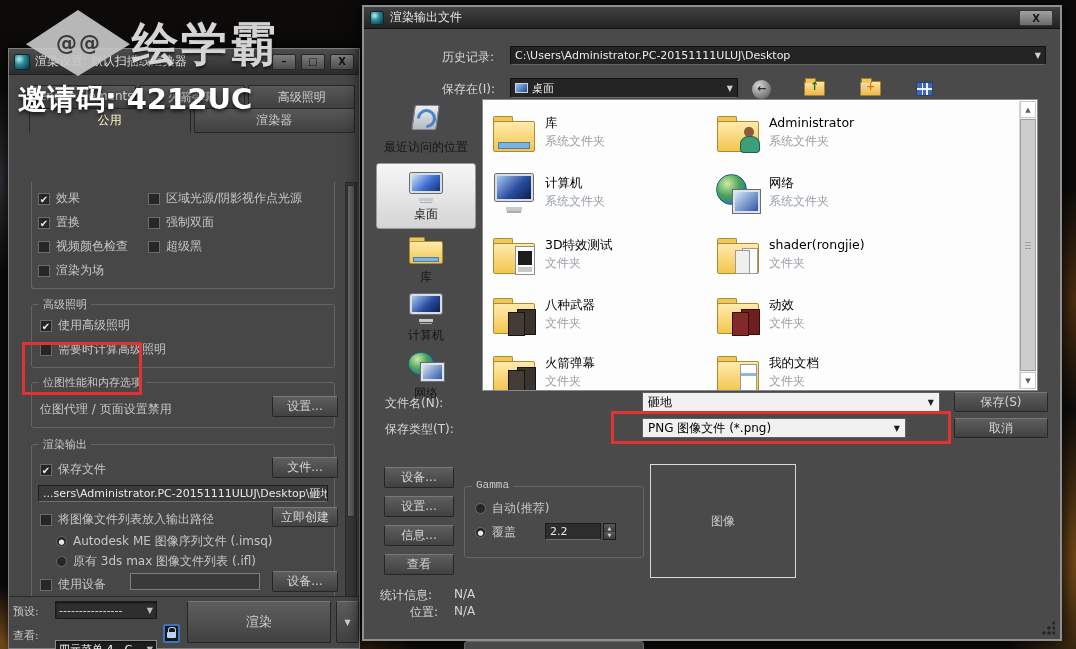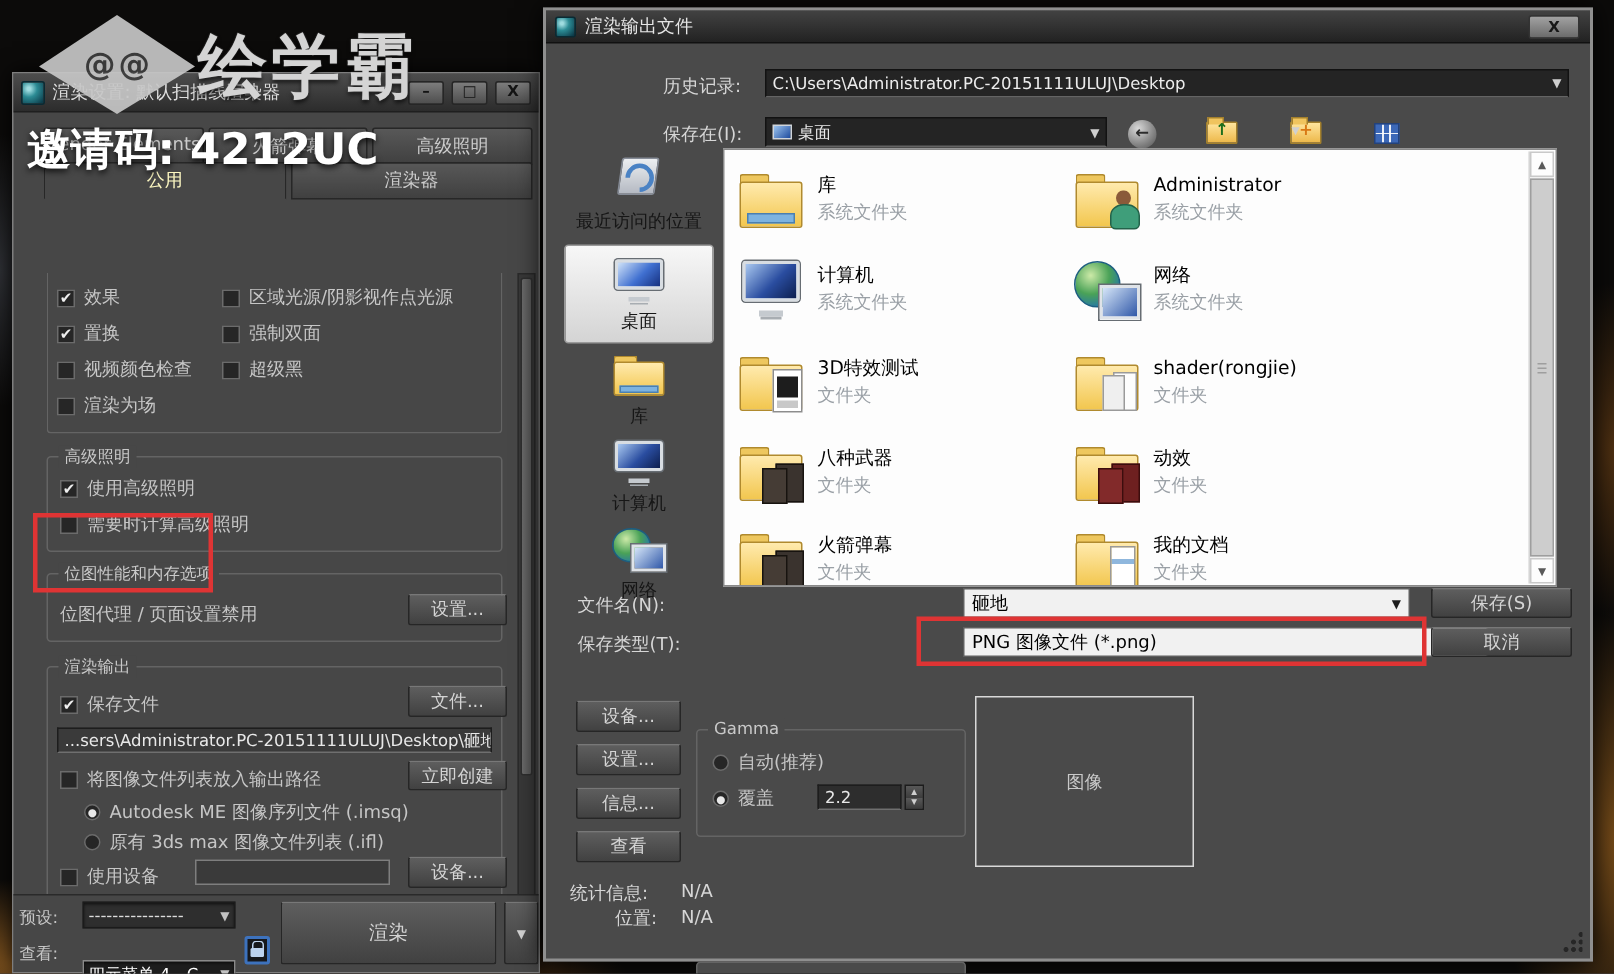--- a/index.html
+++ b/index.html
@@ -468,34 +468,34 @@
   </div>
 
   <span class="frlabel abs" style="left:21px; top:388px;">文件名(N):</span>
   <div class="combo-light abs" style="left:278px; top:385px; width:298px; height:20px;">
     <span>砸地</span>
       <span class="arr">▼</span>
   </div>
   <div class="btn abs" style="left:590px; top:385px; width:94px; height:20px;">保存(S)</div>
 
   <span class="frlabel abs" style="left:21px; top:414px;">保存类型(T):</span>
-  <div class="combo-light abs" style="left:278px; top:411px; width:350px; height:20px;">
+  <div class="combo-light abs" style="left:278px; top:411px; width:264px; height:20px;">
     <span>PNG 图像文件 (*.png)</span>
       <span class="arr">▼</span>
   </div>
   <div class="btn abs" style="left:590px; top:411px; width:94px; height:20px;">取消</div>
   <div class="abs redbox" style="left:247px; top:404px; width:340px; height:33px;"></div>
 
   <div class="btn abs" style="left:20px; top:460px; width:70px; height:21px;">设备...</div>
   <div class="btn abs" style="left:20px; top:489px; width:70px; height:21px;">设置...</div>
   <div class="btn abs" style="left:20px; top:518px; width:70px; height:21px;">信息...</div>
   <div class="btn abs" style="left:20px; top:547px; width:70px; height:21px;">查看</div>
 
   <div class="grp abs" style="left:100px; top:457px; width:180px; height:72px; background:#4a4a4a;">
-    <span class="gt" style="background:#4a4a4a;">Gamma</span>
+    <span class="gt" style="background:#4a4a4a;font-family:Liberation Mono, monospace;">Gamma</span>
     <span class="crow abs" style="left:10px; top:13px;">
         <span class="rb"></span>
         <span class="lbl">自动(推荐)</span>
       </span>
     <span class="crow abs" style="left:10px; top:37px;">
         <span class="rb">●</span>
         <span class="lbl">覆盖</span>
       </span>
     <div class="field abs" style="left:80px; top:36px; width:56px; height:17px; background:#2d2d2d;">2.2</div>
     <div class="spin abs" style="left:138px; top:36px;">

